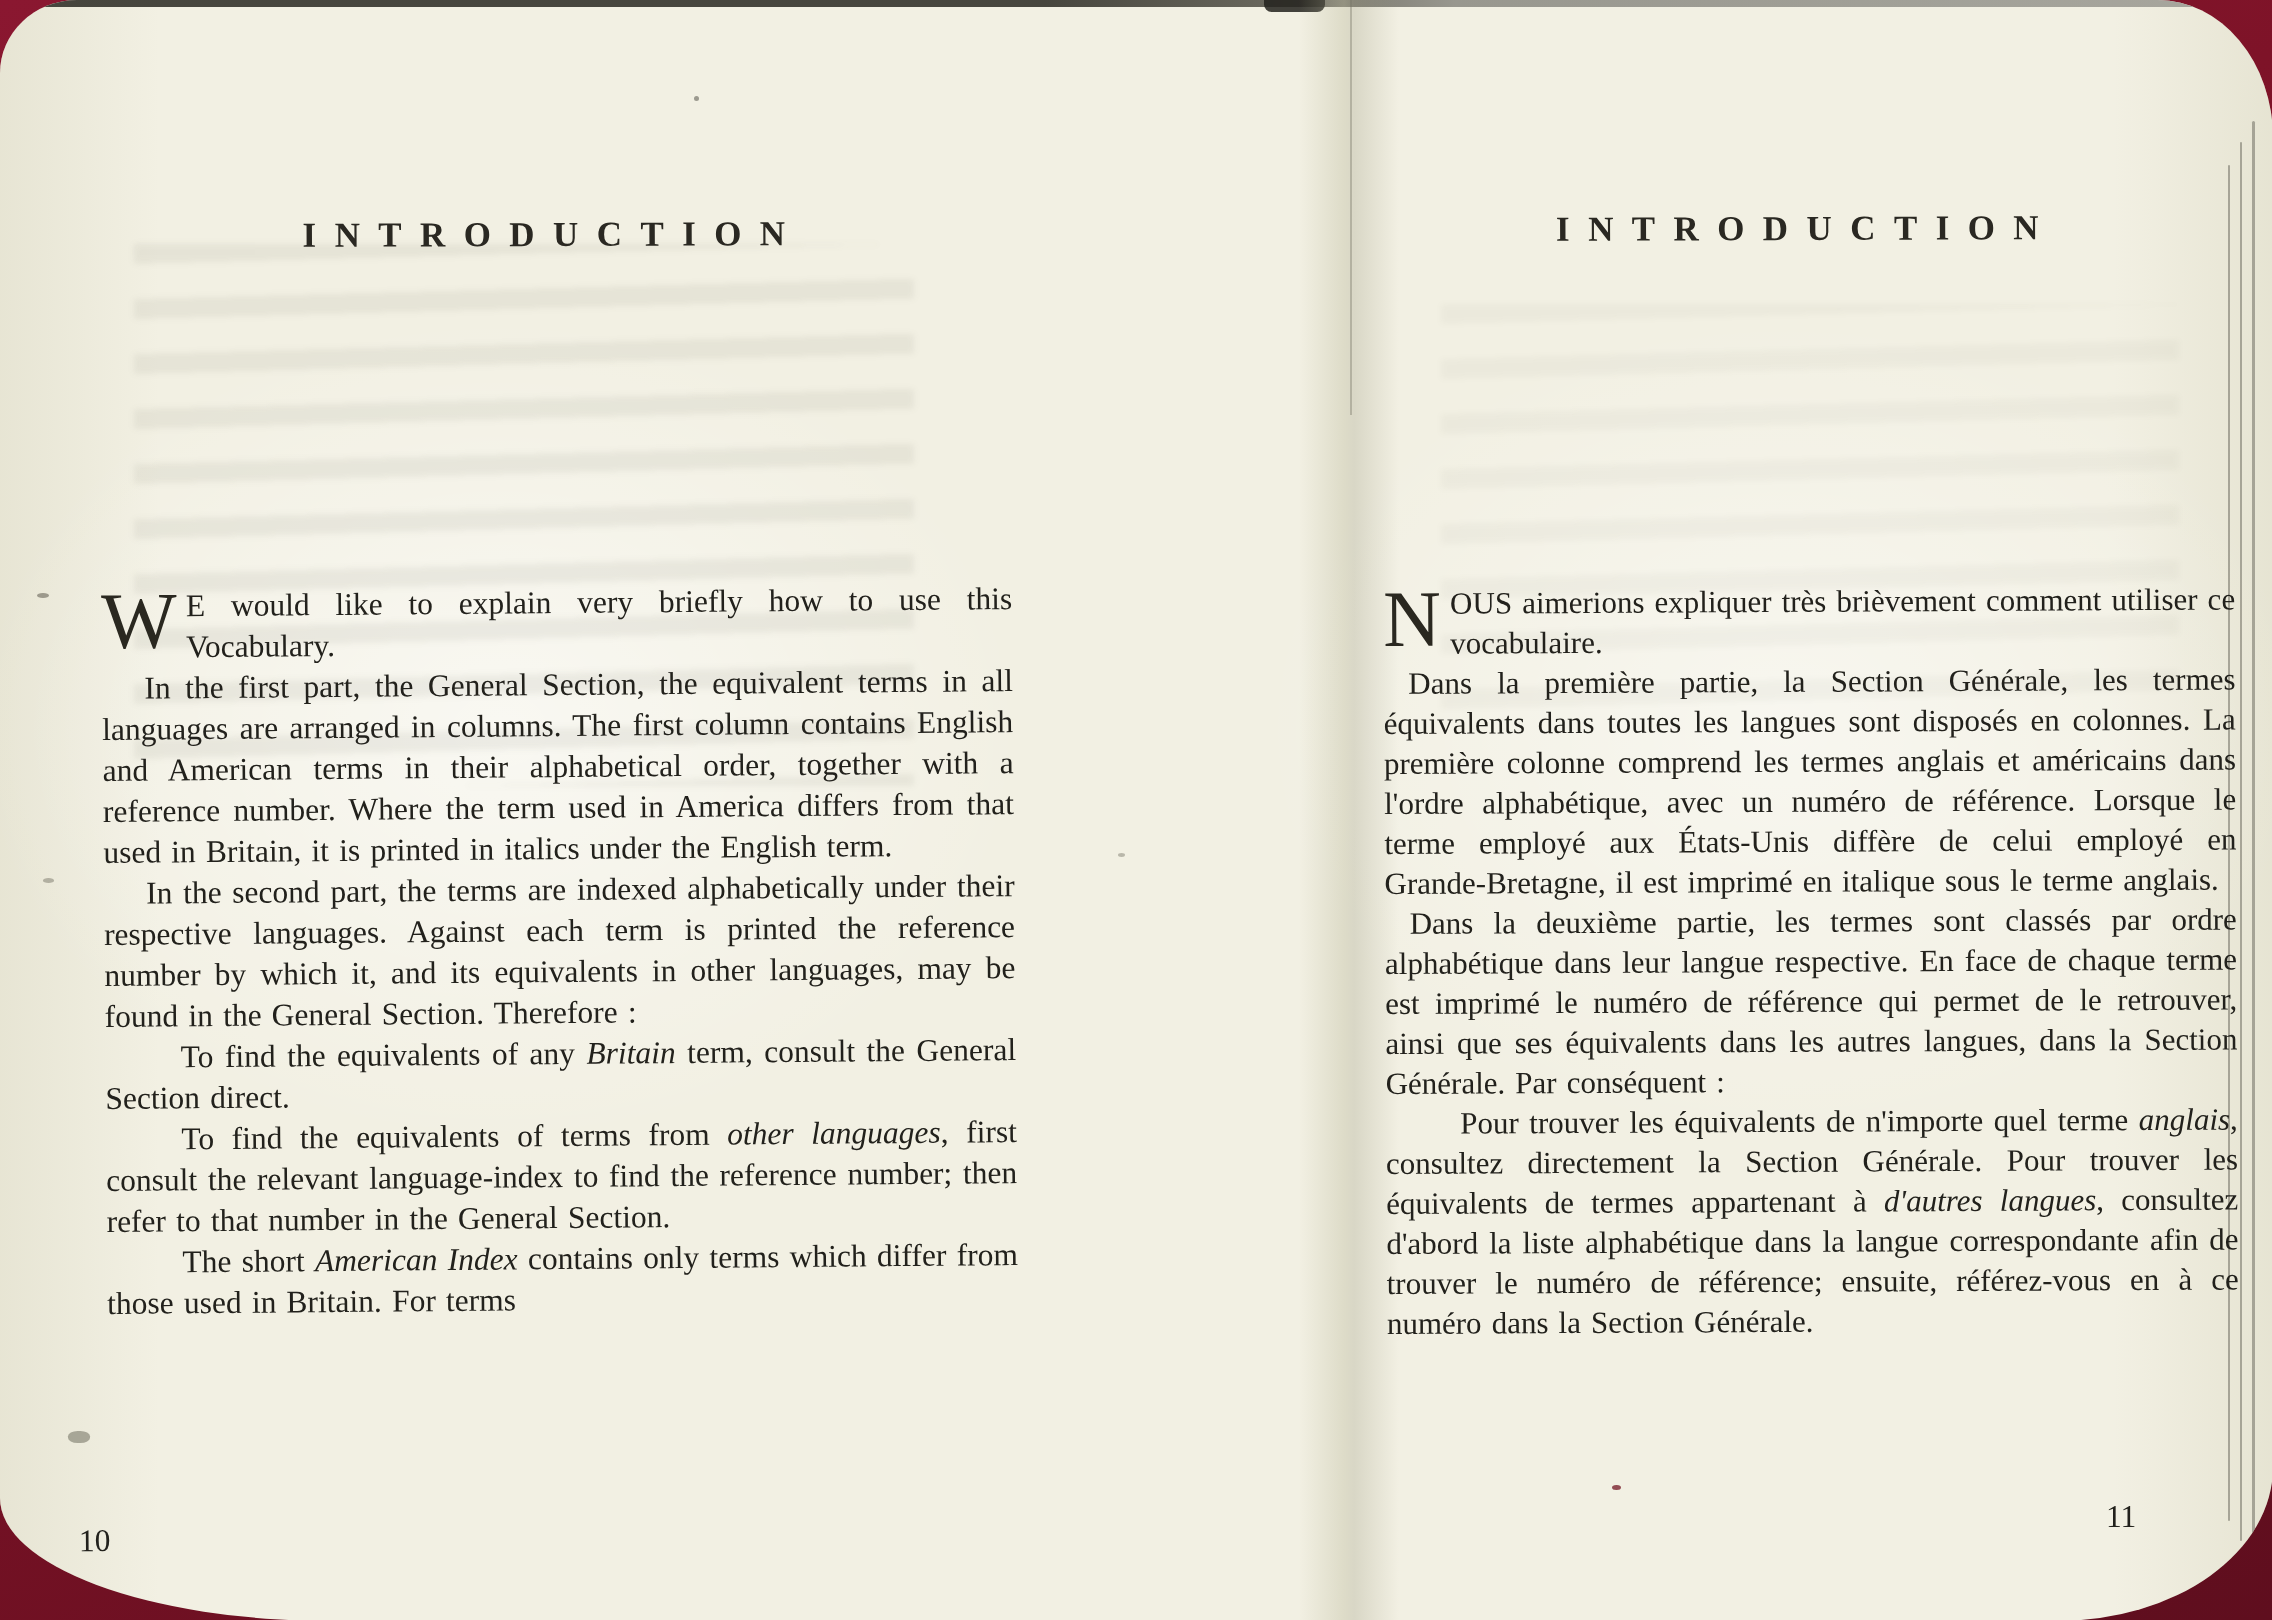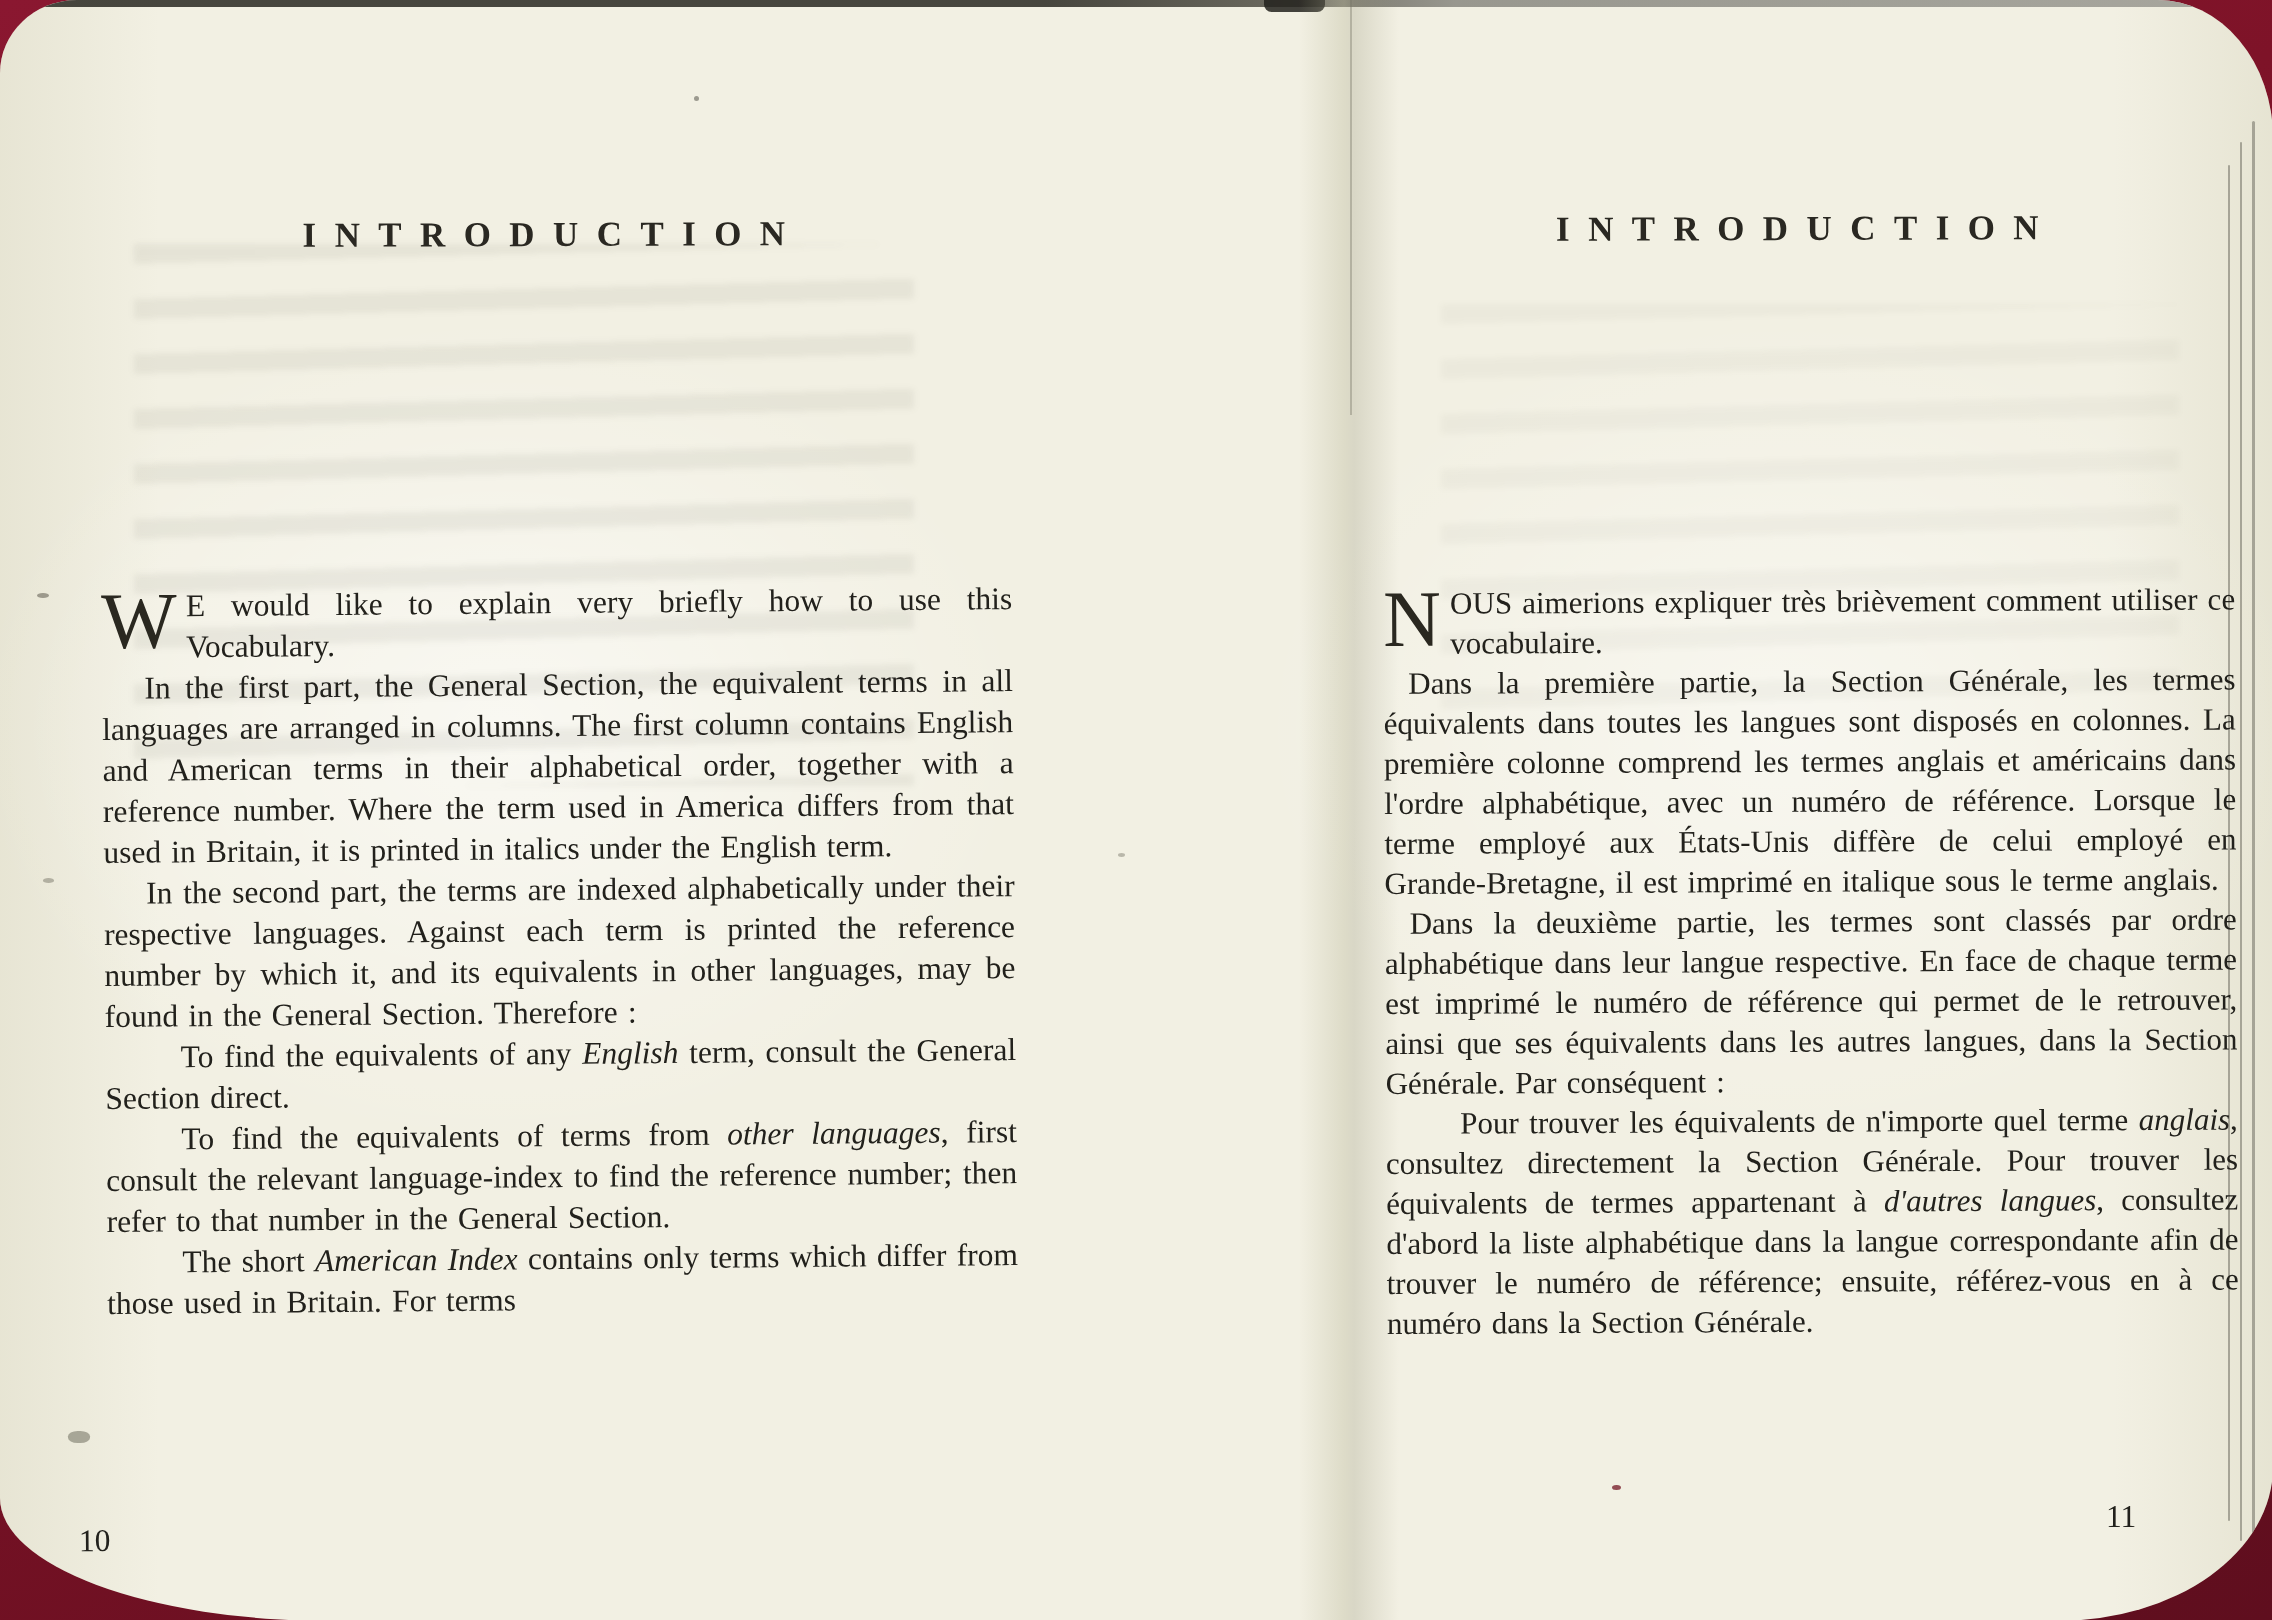--- a/index.html
+++ b/index.html
@@ -128,21 +128,21 @@
 
     <div class="ghost ghost-left"></div>
     <div class="ghost ghost-right"></div>
 
     <section>
       <h1 class="title title-left">INTRODUCTION</h1>
       <div class="text text-left">
           <p class="para noindent"><span class="dropcap">W</span><span>E would like to explain very briefly how to use this Vocabulary.</span></p>
           <p class="para indent-md"><span>In the first part, the General Section, the equivalent terms in all languages are arranged in columns.  The first column contains English and American terms in their alphabetical order, together with a reference number.  Where the term used in America differs from that used in Britain, it is printed in italics under the English term.</span></p>
           <p class="para indent-md"><span>In the second part, the terms are indexed alphabetically under their respective languages.  Against each term is printed the reference number by which it, and its equivalents in other languages, may be found in the General Section.  Therefore :</span></p>
-          <p class="para indent-lg"><span>To find the equivalents of any </span><em>English</em><span> term, consult the General Section direct.</span></p>
+          <p class="para indent-lg"><span>To find the equivalents of any </span><em>Britain</em><span> term, consult the General Section direct.</span></p>
           <p class="para indent-lg"><span>To find the equivalents of terms from </span><em>other languages</em><span>, first consult the relevant language-index to find the reference number; then refer to that number in the General Section.</span></p>
           <p class="para indent-lg"><span>The short </span><em>American Index</em><span> contains only terms which differ from those used in Britain.  For terms</span></p>
         </div>
       <div class="pagenum pn-left">10</div>
     </section>
 
     <section>
       <h1 class="title title-right">INTRODUCTION</h1>
       <div class="text text-right">
           <p class="para noindent"><span class="dropcap">N</span><span>OUS aimerions expliquer très brièvement comment utiliser ce vocabulaire.</span></p>

